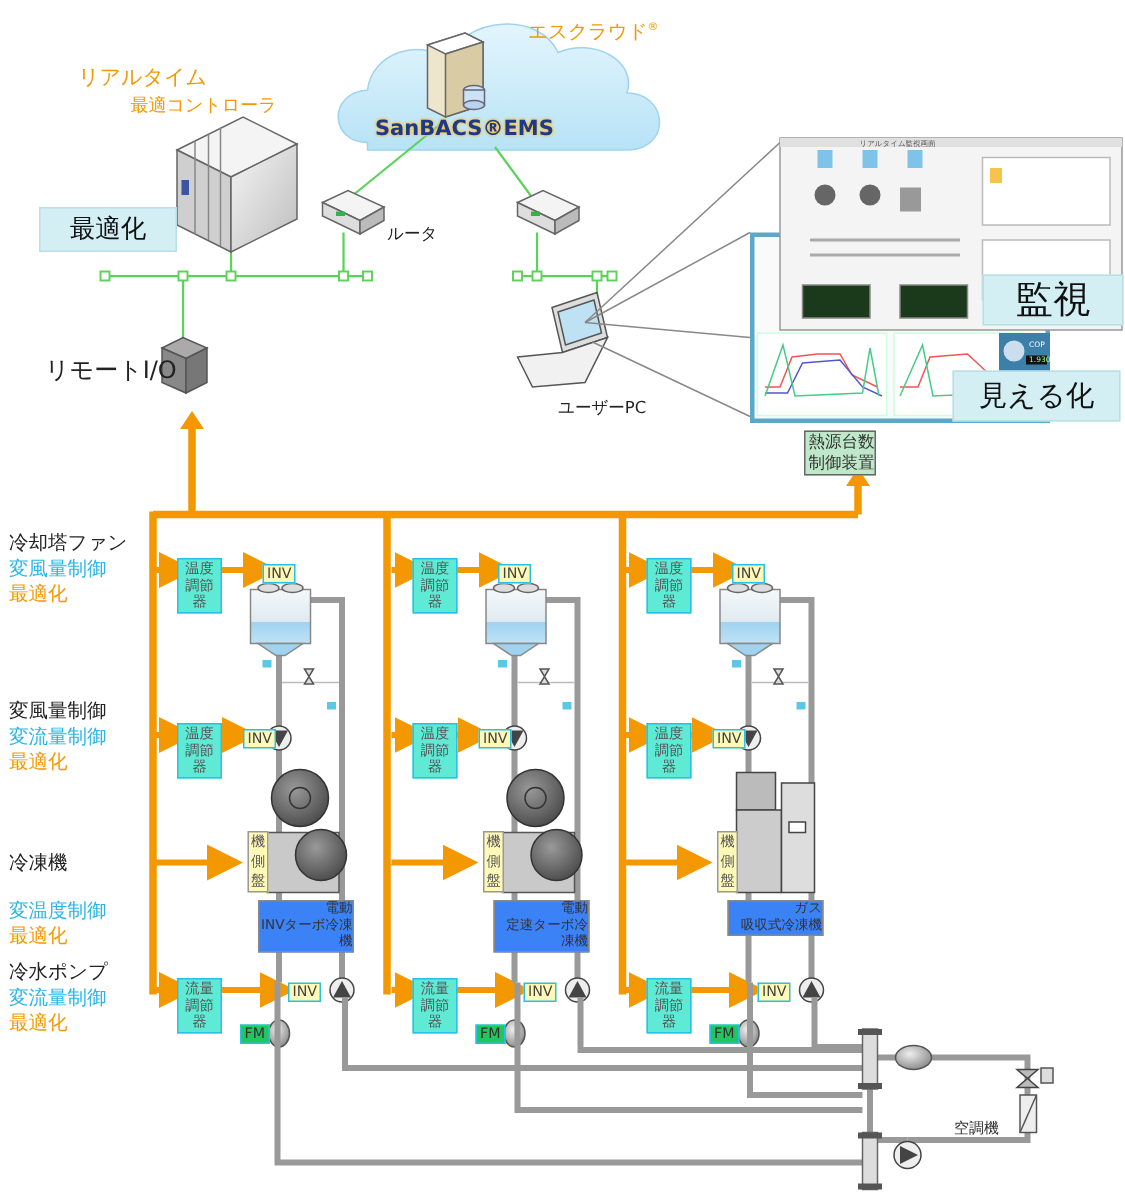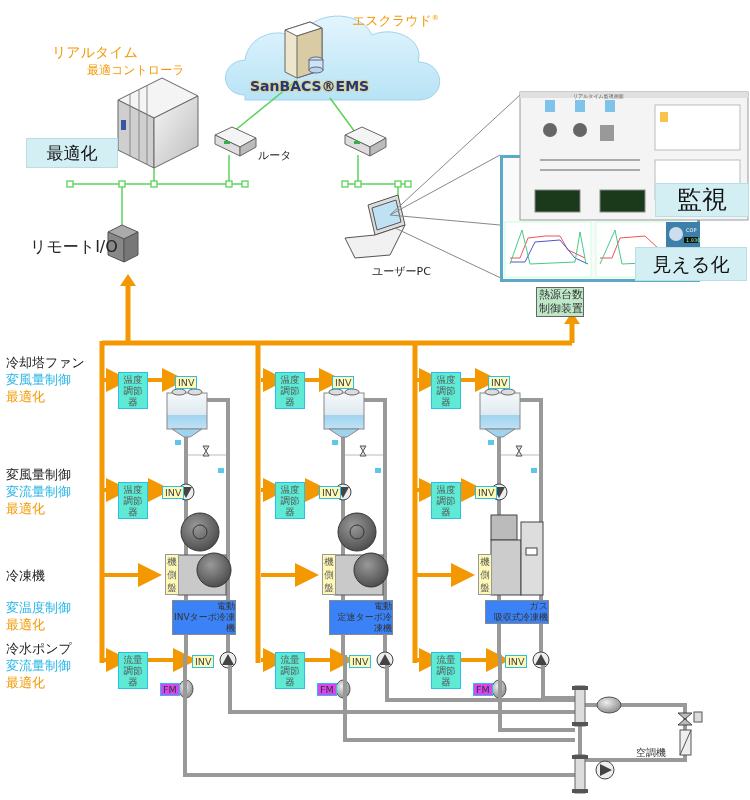--- a/index.html
+++ b/index.html
@@ -4,21 +4,21 @@
 <style>
   html,body{margin:0;padding:0;background:#fff;}
   body{width:750px;height:800px;position:relative;overflow:hidden;font-family:"DejaVu Sans","Liberation Sans",sans-serif;}
   .abs{position:absolute;}
   .lbl{position:absolute;font-size:13px;line-height:17px;white-space:nowrap;}
   .orange{color:#f39800;}
   .cyan{color:#29b6e6;}
   .black{color:#222;}
   .ctrlbox{position:absolute;background:#5eead4;border:1.5px solid #27c0e8;font-size:9.5px;line-height:11px;text-align:center;color:#555;width:28px;padding:1px 0;}
   .invbox{position:absolute;background:#fff9b8;border:1.5px solid #27c0e8;font-size:9.5px;line-height:11px;color:#444;padding:0 2px;}
-  .fmbox{position:absolute;background:#d946ef;border:1.5px solid #27c0e8;font-size:9.5px;line-height:11px;color:#333;padding:0 2px;}
+  .fmbox{position:absolute;background:#22c55e;border:1.5px solid #27c0e8;font-size:9.5px;line-height:11px;color:#333;padding:0 2px;}
   .sidepanel{position:absolute;background:#fff9b8;border:1px solid #999;font-size:9.5px;line-height:13px;width:12px;text-align:center;color:#555;}
   .machlabel{position:absolute;background:#3b82f6;border:1px solid #888;font-size:9px;line-height:11px;text-align:right;color:#333;}
   .bigtag{position:absolute;background:#d3eff4;border:1px solid #b9dfe6;font-size:17px;color:#111;text-align:center;}
   svg{position:absolute;left:0;top:0;}
 </style>
 </head>
 <body>
 
 <svg width="750" height="800">
   <defs>

